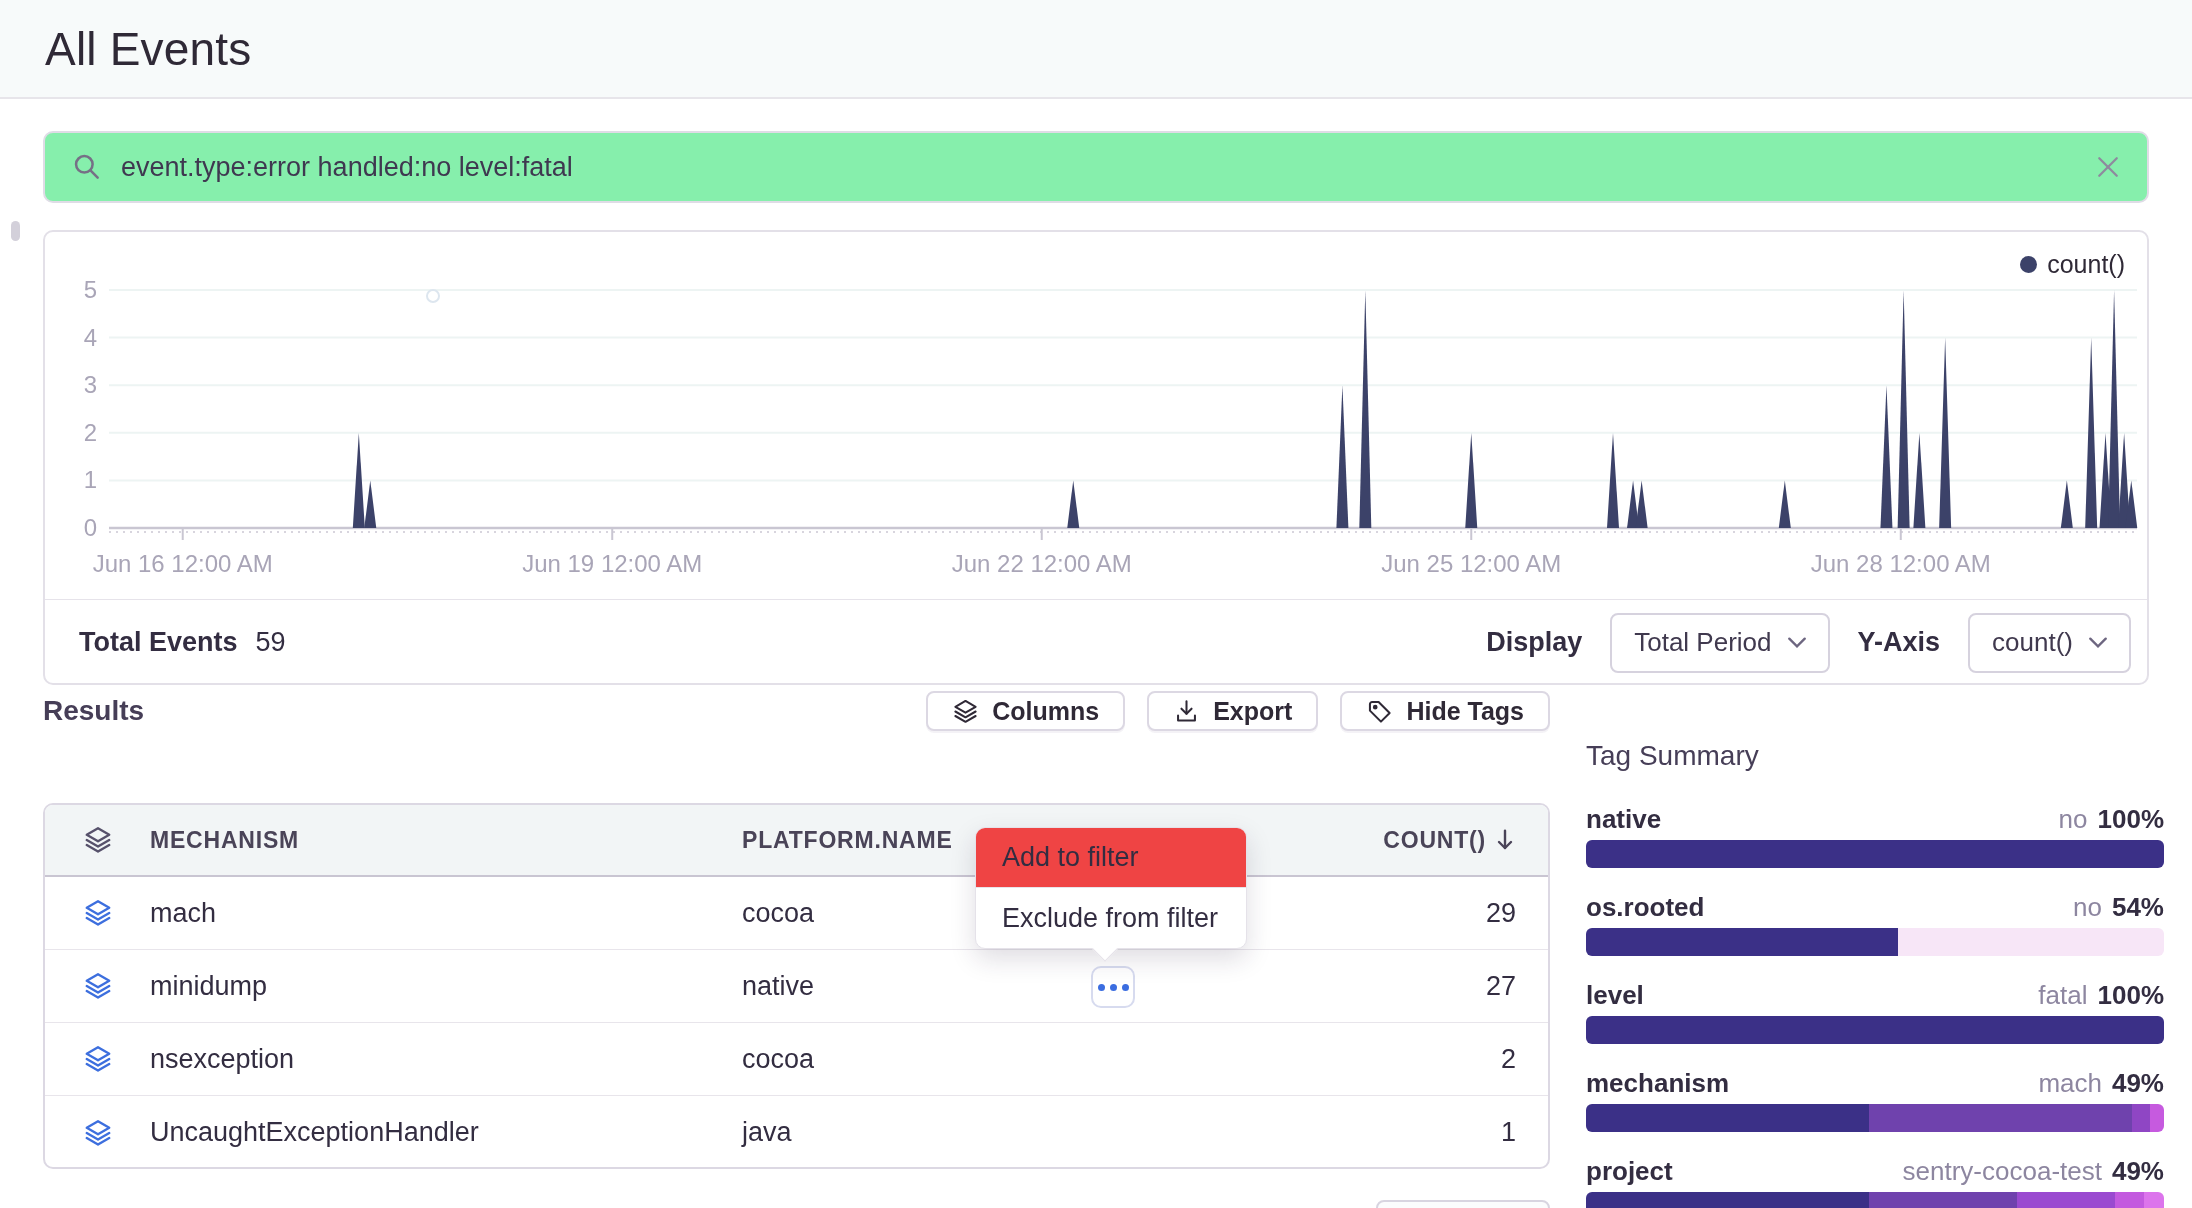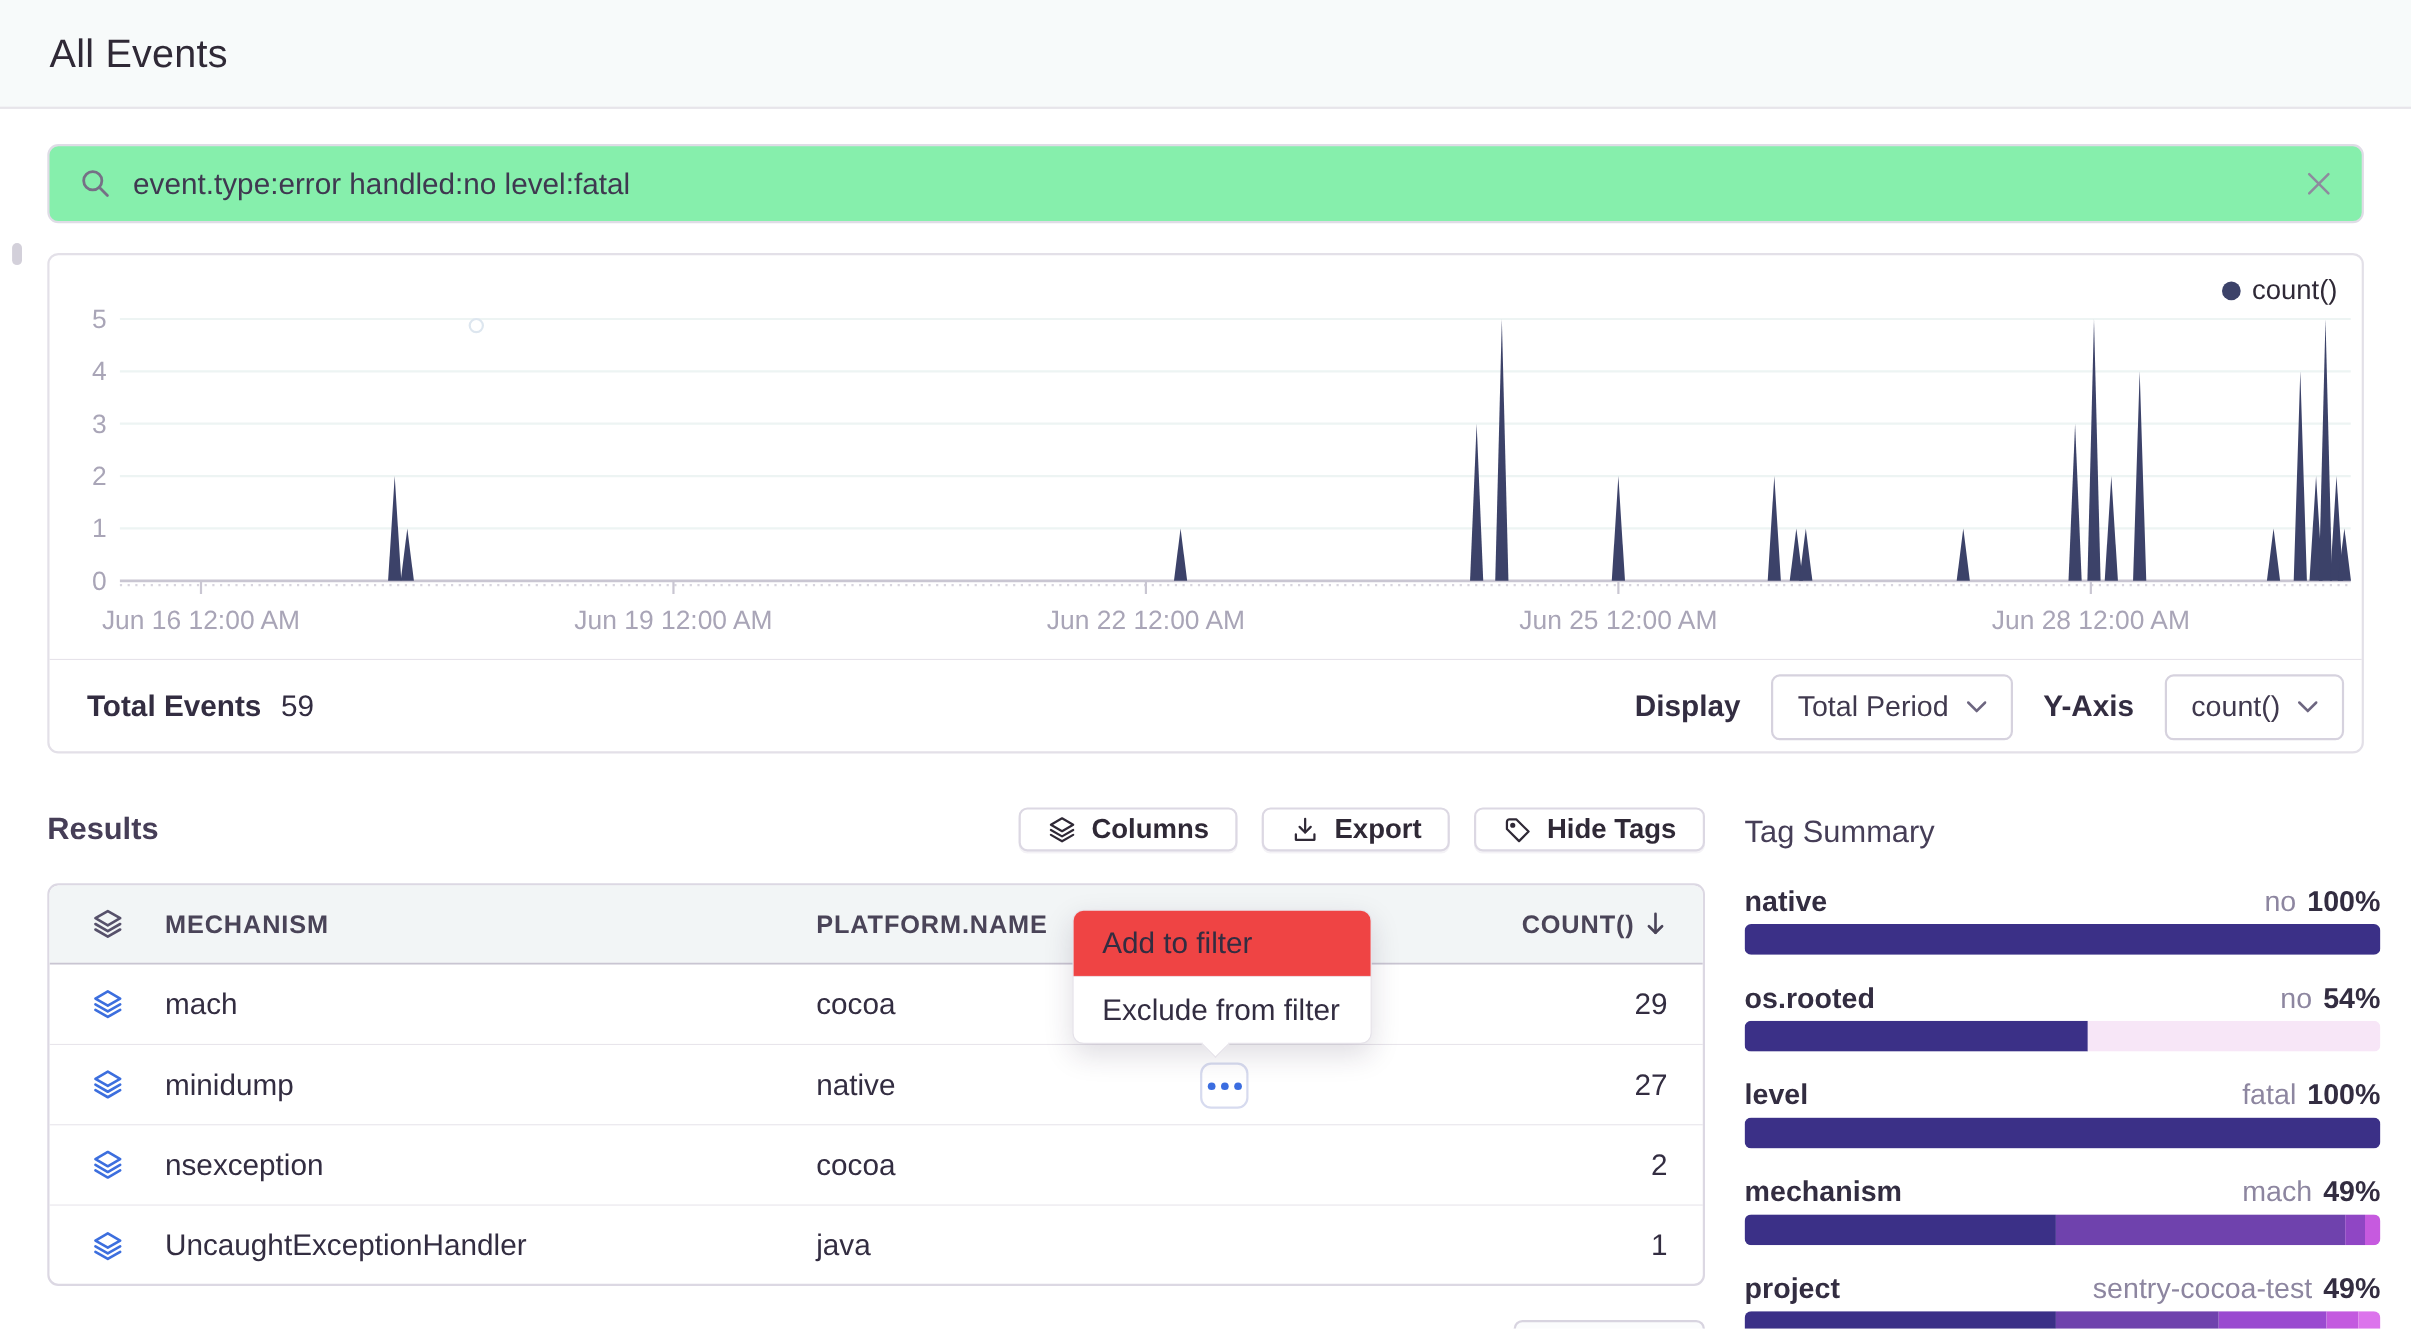--- a/index.html
+++ b/index.html
@@ -3,21 +3,21 @@
 <meta charset="utf-8">
 <style>
   * { box-sizing: border-box; margin: 0; padding: 0; }
   html,body { background:#fff; }
   body { font-family: "Liberation Sans", "DejaVu Sans", sans-serif; color:#332d41; }
   .page { position:relative; width:2192px; height:1208px; background:#fff; overflow:hidden; }
 
   
   .topbar { position:absolute; left:0; top:0; width:2192px; height:99px;
             background:#f7fafa; border-bottom:2px solid #e7e5ea; display:flex; align-items:center; }
-  .topbar h1 { font-size:36px; font-weight:500; color:#2f2936; margin-left:45px; letter-spacing:.2px; }
+  .topbar h1 { font-size:46px; font-weight:500; color:#2f2936; margin-left:45px; letter-spacing:.2px; }
 
   
   .searchbar { position:absolute; left:43px; top:131px; width:2106px; height:72px;
                border:2px solid #dfdce6; border-radius:10px; background:#86efac;
                display:flex; align-items:center; }
   .searchbar .mag { margin-left:26px; flex:0 0 auto; }
   .searchbar input { flex:1; border:none; outline:none; font-size:27px; color:#3f3850;
                      margin-left:18px; font-family:inherit; background:transparent; }
   .searchbar .clear { margin-right:24px; cursor:pointer; flex:0 0 auto; }
 
@@ -36,21 +36,21 @@
                   display:flex; align-items:center; padding:0 16px 0 34px; }
   .cf-left { display:flex; align-items:baseline; gap:18px; }
   .cf-total-label { font-size:27px; font-weight:700; color:#332d41; }
   .cf-total-value { font-size:27px; color:#332d41; }
   .cf-right { margin-left:auto; display:flex; align-items:center; gap:28px; }
   .cf-label { font-size:27px; font-weight:700; color:#332d41; }
   .dd-btn { height:60px; padding:0 22px; border:2px solid #d6d2de; border-radius:8px; background:#fff;
             display:flex; align-items:center; gap:16px; font-size:26px; color:#40394e; cursor:pointer; }
 
   
-  .results-header { position:absolute; left:43px; top:721px; width:1507px; height:66px;
+  .results-header { position:absolute; left:43px; top:678px; width:1507px; height:66px;
                     display:flex; align-items:center; }
   .results-header h2 { font-size:28px; font-weight:700; color:#463e57; }
   .btn-row { margin-left:auto; display:flex; gap:22px; }
   .btn { height:40px; padding:0 24px; background:#fff; border:2px solid #dcd8e3; border-radius:8px;
          box-shadow:0 2px 0 rgba(45,0,85,.05); display:flex; align-items:center; gap:13px;
          font-size:25px; font-weight:700; color:#2f2936; cursor:pointer; }
 
   
   .table { position:absolute; left:43px; top:803px; width:1507px; height:366px;
            border:2px solid #dcd8e3; border-radius:10px; background:#fff; }

